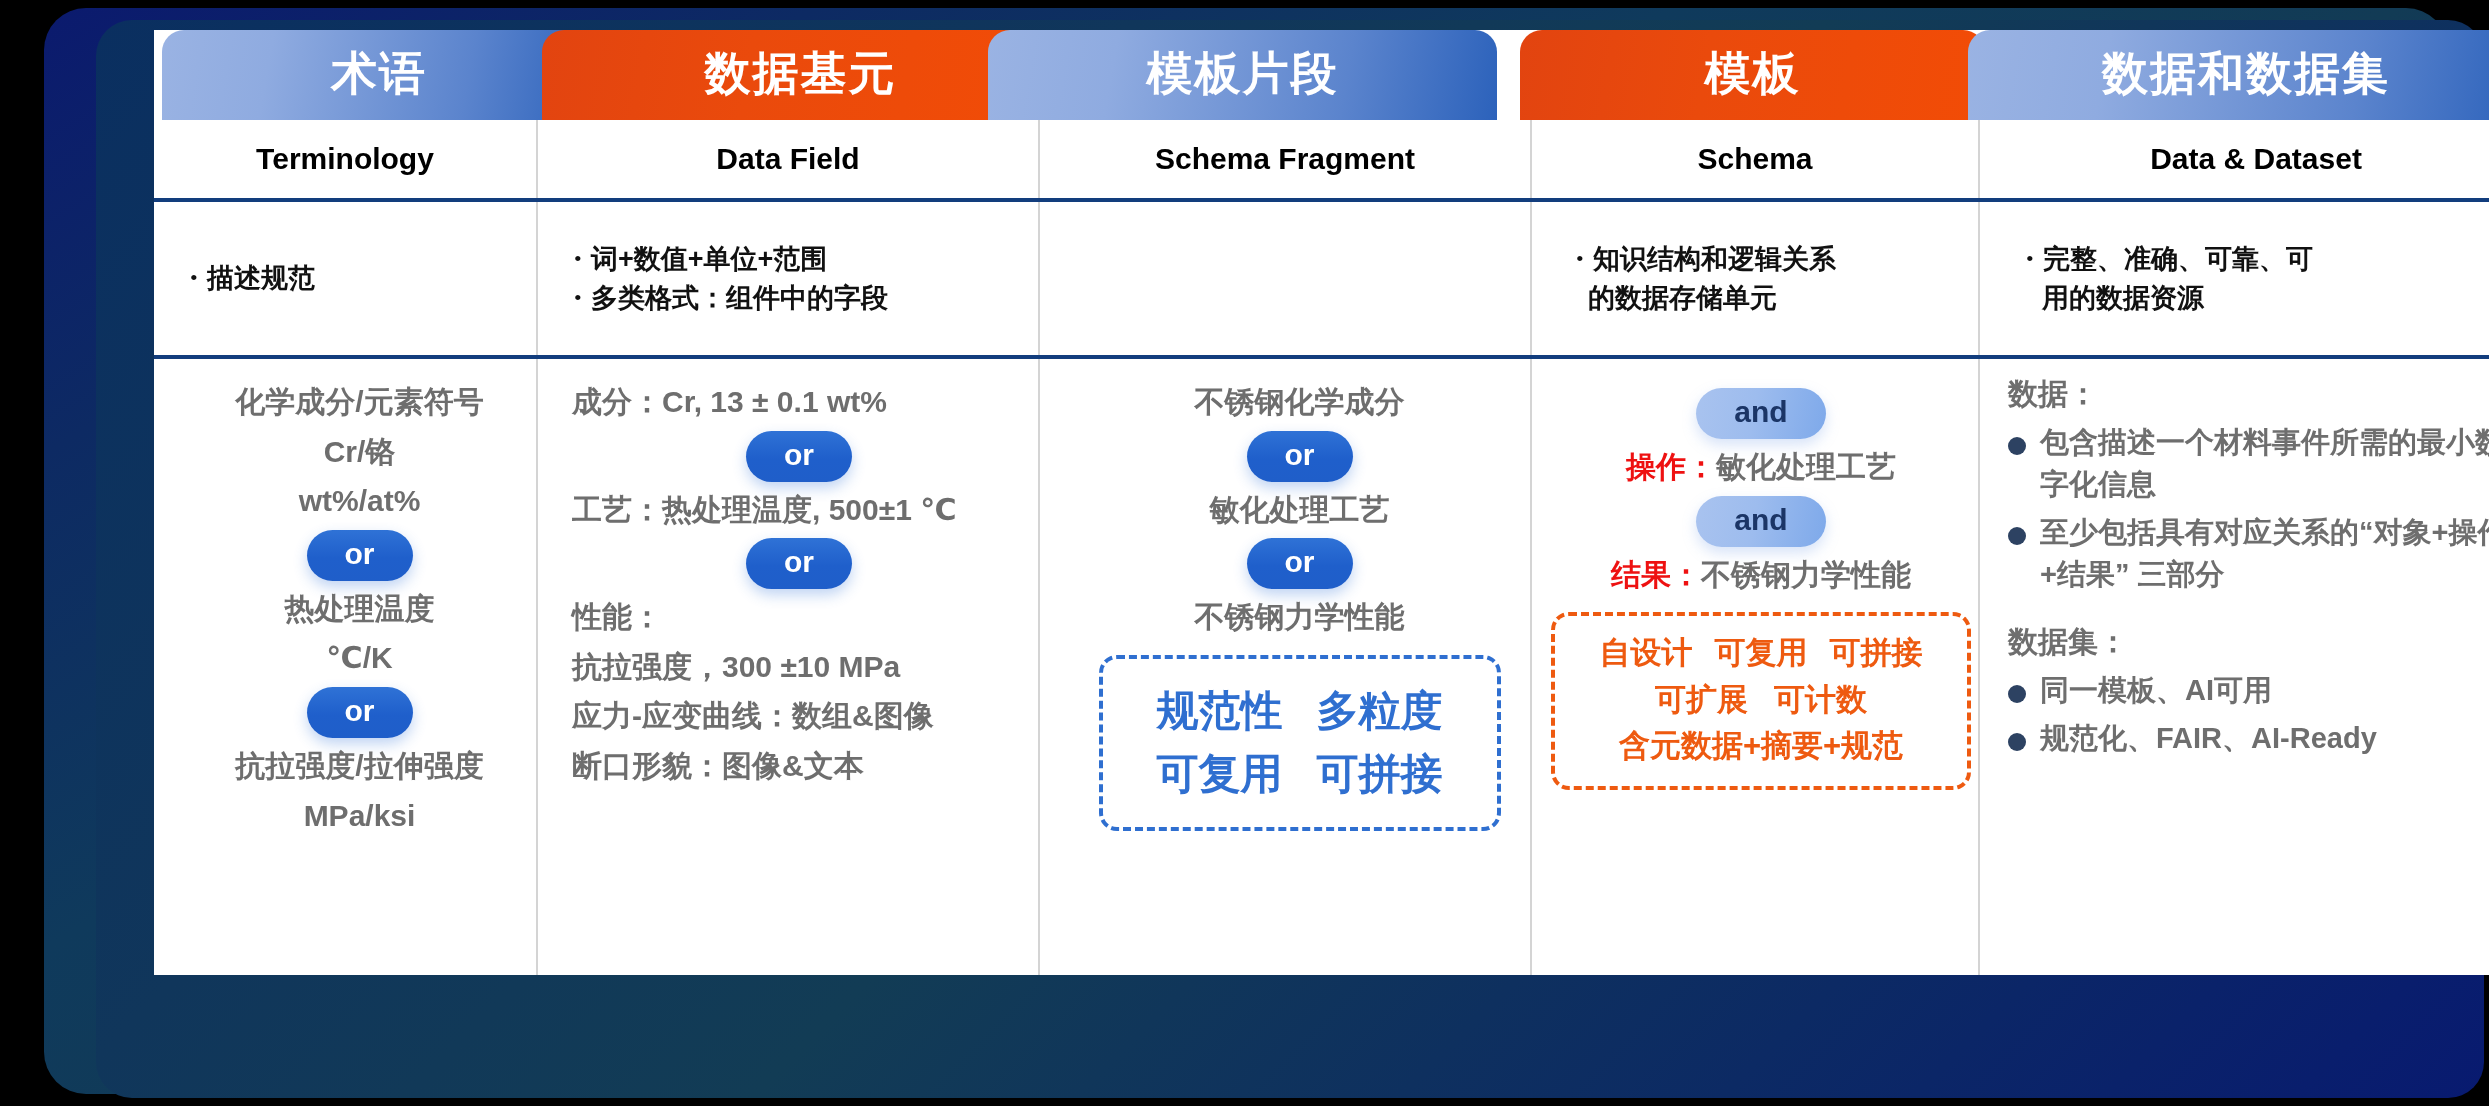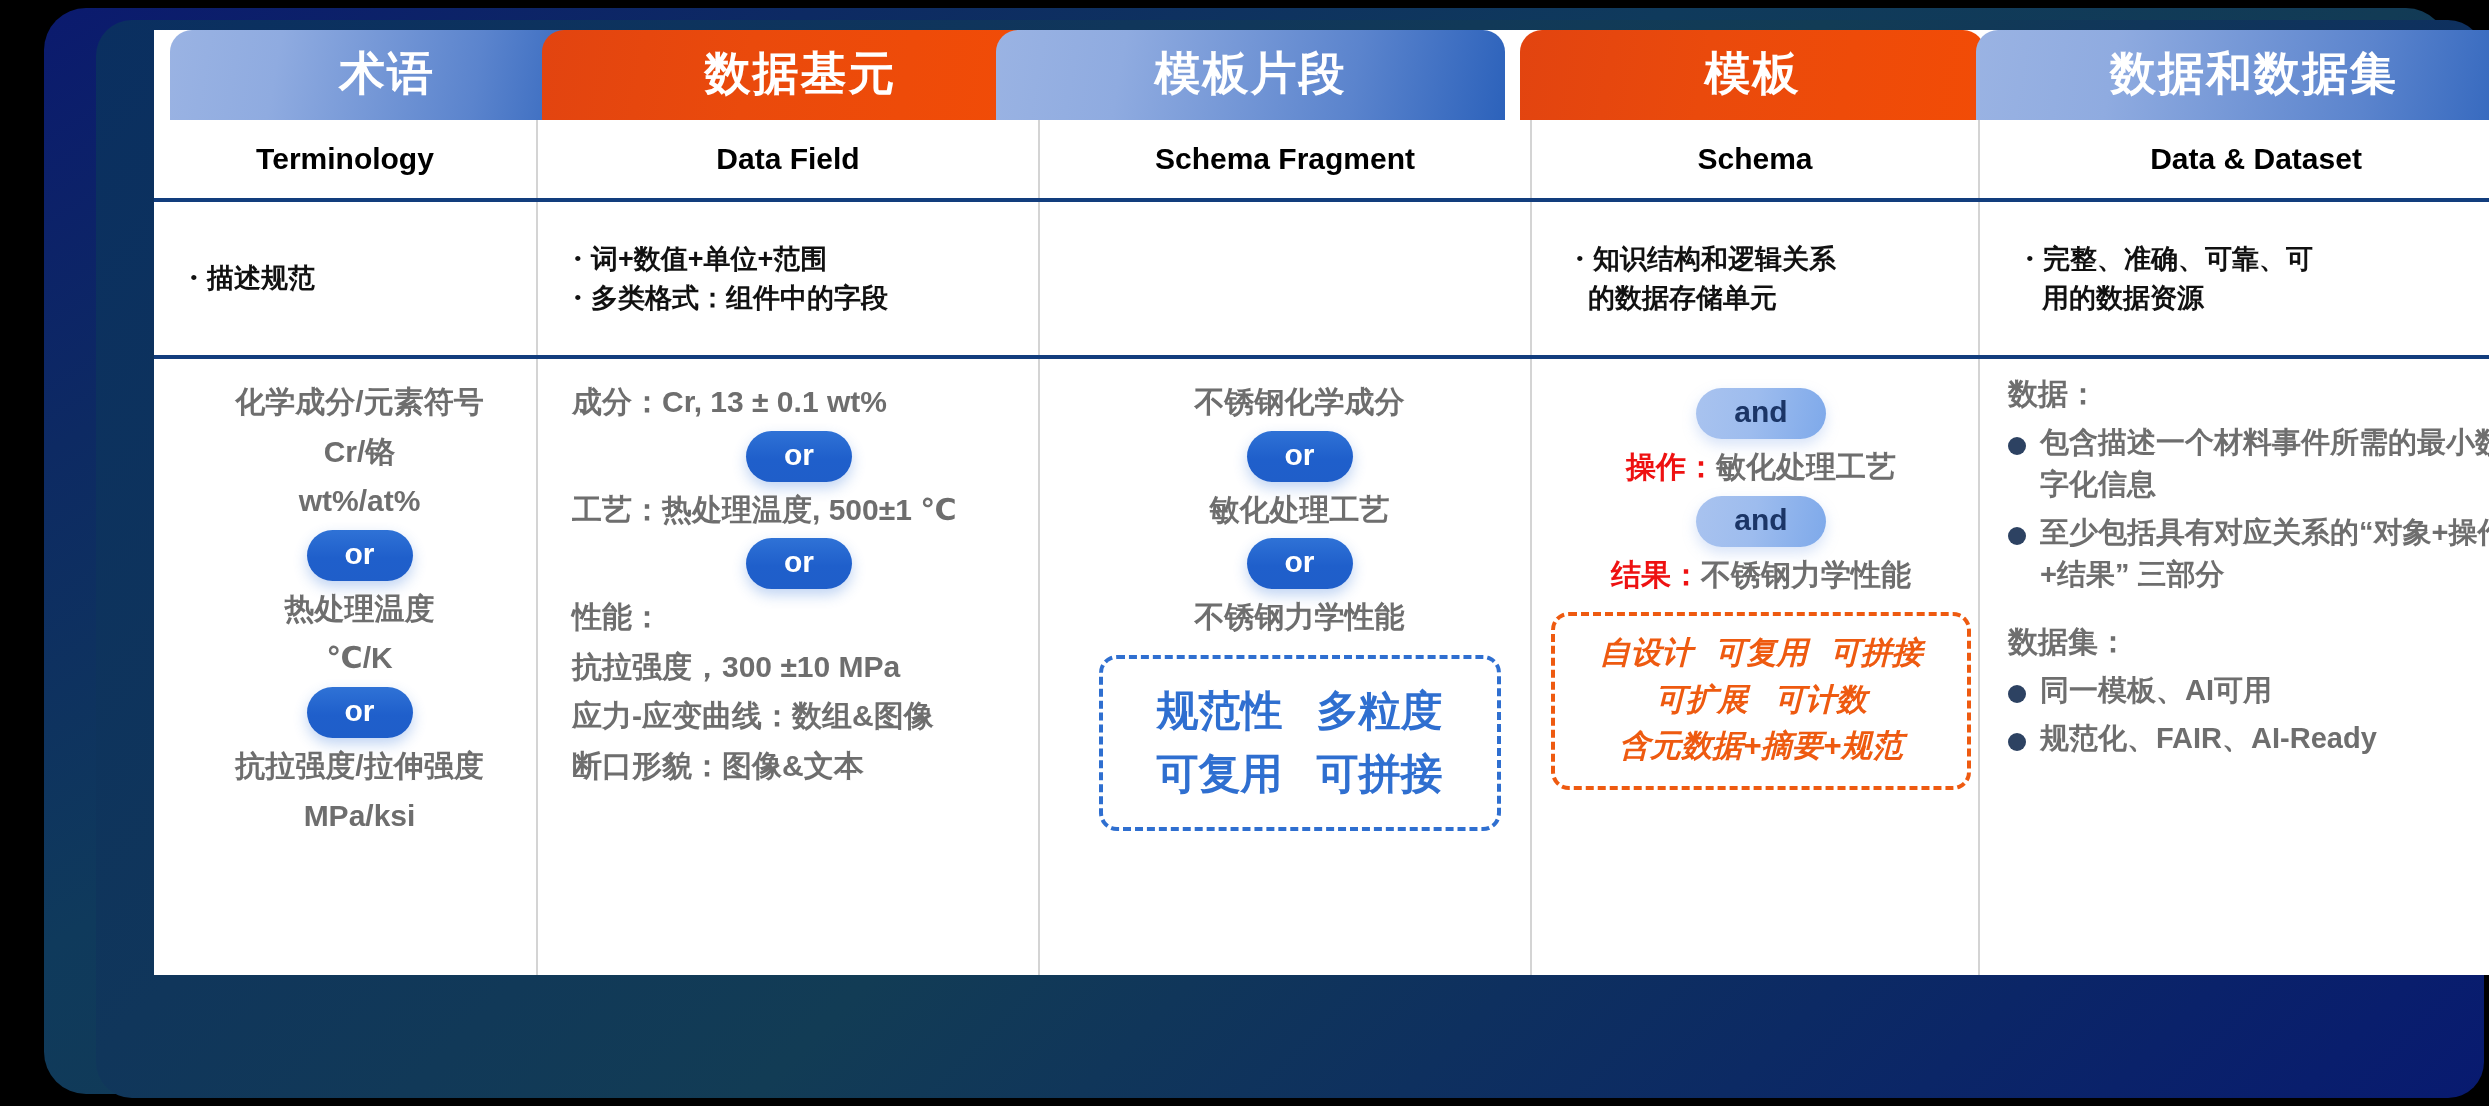--- a/index.html
+++ b/index.html
@@ -35,21 +35,21 @@
     background: #ffffff;
   }
 
   
   #tabs { position: absolute; left: 0; top: 0; width: 100%; height: 90px; }
   .tab {
     position: absolute; top: 0; height: 90px;
     border-radius: 22px 22px 0 0;
     display: flex; align-items: center; justify-content: center;
   }
-  .tab-blue  { background: linear-gradient(100deg,#9ab3e3 0%,#8fabe0 25%,#5b84cd 70%,#2c62bb 100%); margin-left: 8px; }
+  .tab-blue  { background: linear-gradient(100deg,#9ab3e3 0%,#8fabe0 25%,#5b84cd 70%,#2c62bb 100%); }
   .tab-orange{ background: linear-gradient(100deg,#e24410 0%,#ea4a0c 40%,#f24c06 100%); }
   .tab-label {
     color: #ffffff; font-size: 46px; font-weight: 700;
     letter-spacing: 2px; line-height: 1;
     padding-bottom: 4px;
   }
 
   
   #grid { position: absolute; left: 0; top: 90px; width: 100%; height: 855px; }
   .vline { position: absolute; top: 0; width: 2px; background: #d4d4d4; }
@@ -100,21 +100,21 @@
   .pill-and { background: linear-gradient(100deg,#a9c3ef 0%,#9dbcee 45%,#7ea9ea 100%);
               color:#1b3566; box-shadow: 0 6px 14px rgba(140,175,235,.35); }
 
   
   .dashed {
     margin: 16px auto 0 auto;
     border-radius: 18px;
     padding: 20px 12px 22px 12px;
   }
   .dashed-blue   { border: 4px dashed #2f6fd0; }
-  .dashed-orange { border: 4px dashed #ee5a10; font-style: italic; }
+  .dashed-orange { border: 4px dashed #ee5a10; }
   .tag-line { display:flex; justify-content:center; gap: 34px; line-height: 1.5; }
   .tag-blue   { color:#2f6fd0; font-size: 42px; font-weight: 700; white-space: nowrap; }
   .tag-orange { color:#ee5a10; font-size: 31px; font-weight: 700; white-space: nowrap; }
 
   
   .role { color:#ee1111; font-weight: 700; }
 
   
   .bul { display: flex; align-items: flex-start; gap: 14px; margin-top: 6px; }
   .dot {

